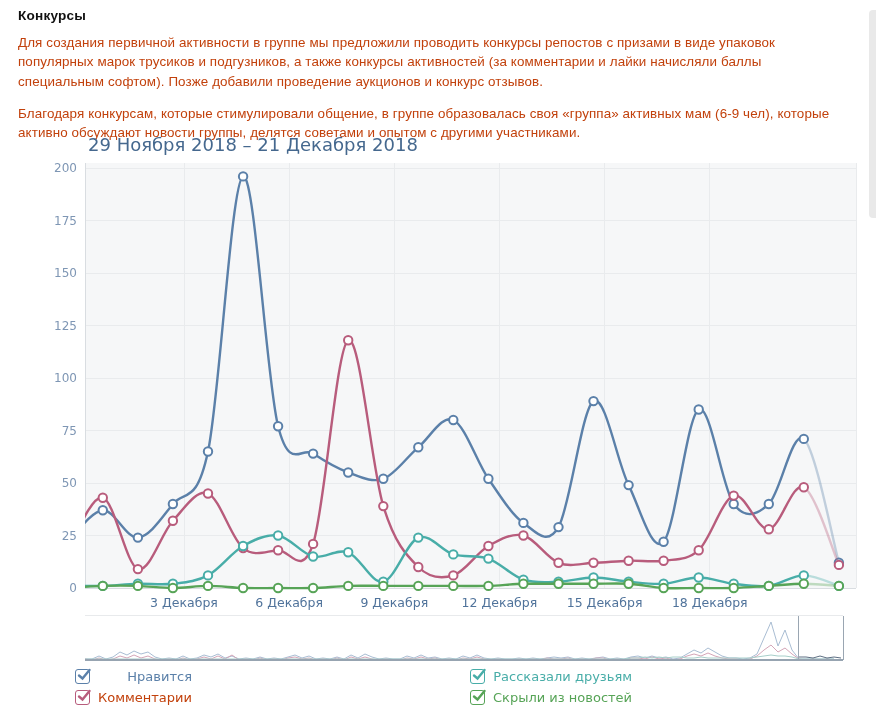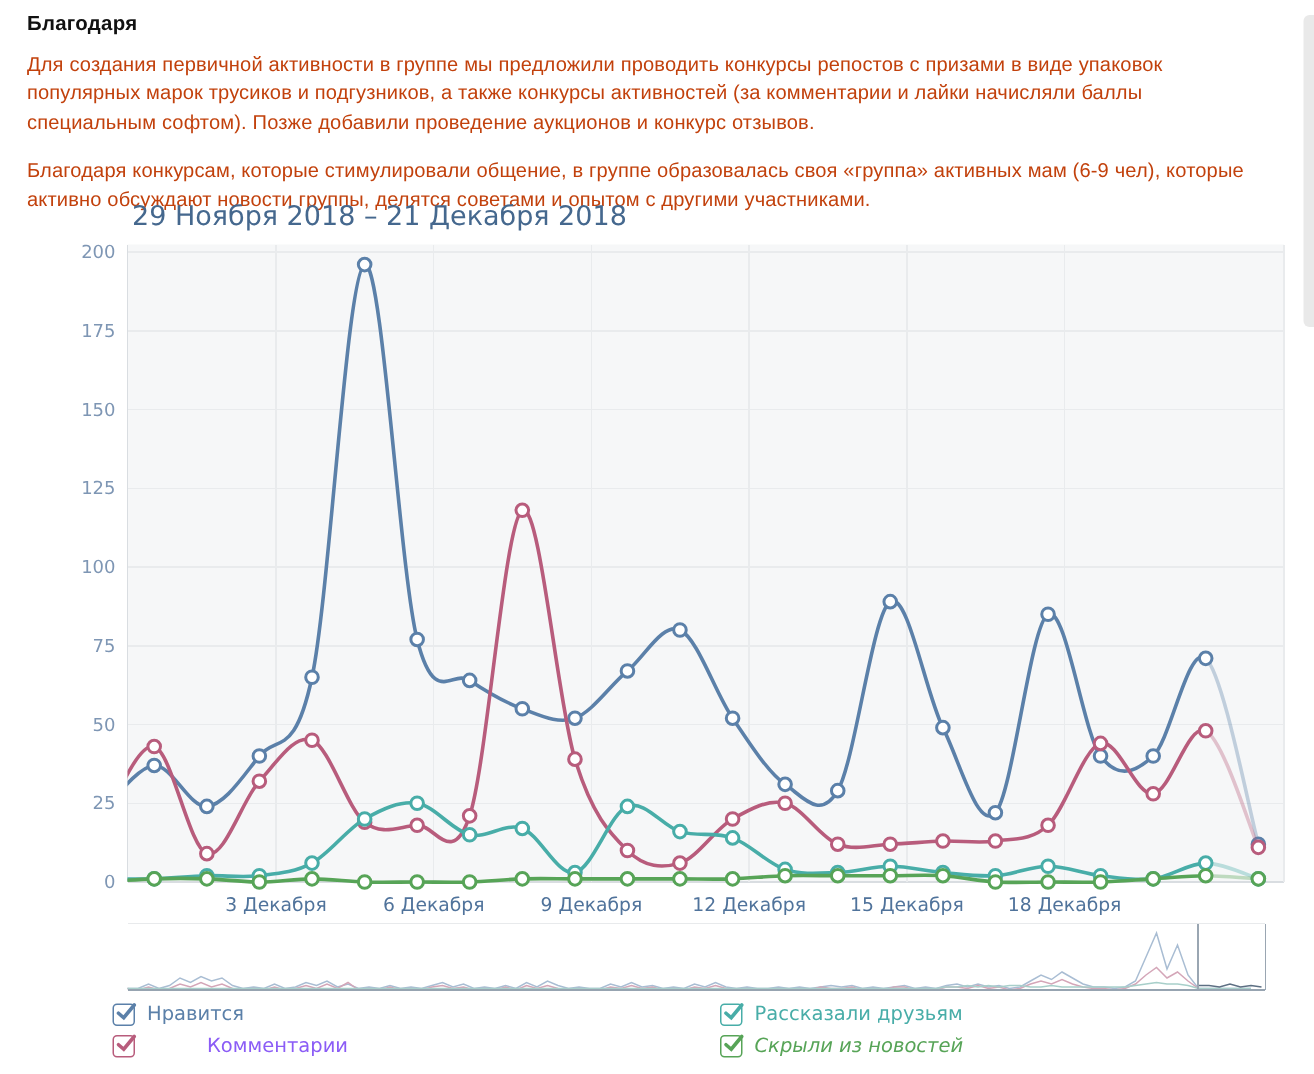--- a/index.html
+++ b/index.html
@@ -8,35 +8,35 @@
   .doc{position:absolute;left:18px;top:6px;width:832px;color:#2b2b2b;}
   .doc h1{font-size:13.6px;margin:2px 0 0 0;color:#111;font-weight:bold;letter-spacing:.2px;}
   .doc p{font-size:13.4px;line-height:19.3px;margin:10px 0 13px 0;color:#c2410c;letter-spacing:.1px;}
   .chart-title{position:absolute;left:88px;top:134px;font-family:"DejaVu Sans",sans-serif;
        font-size:18px;color:#45688e;}
   #main-chart{position:absolute;left:0;top:155px;}
   #mini-chart{position:absolute;left:0;top:613px;}
   .legend{position:absolute;left:0;top:669px;width:876px;height:46px;font-family:"DejaVu Sans",sans-serif;}
   .legend-col{position:absolute;top:0;}
   .legend-col.c1{left:75px;}
-  .legend-col.c2{left:480px;}
-  .legend-item{display:flex;align-items:center;height:15px;margin-bottom:6px;cursor:pointer;}
+  .legend-col.c2{left:470px;}
+  .legend-item{display:flex;align-items:center;height:15px;margin-bottom:6px;cursor:pointer;justify-content:space-between;}
   .cbx{width:13px;height:13px;border-radius:3px;background:#fff;border:1.6px solid #888;
        margin-right:8px;position:relative;flex:0 0 auto;}
   .cbx svg{position:absolute;left:0;top:-3px;overflow:visible;}
   .legend-label{font-size:13px;}
   .scrollbar{position:absolute;right:0;top:10px;width:7px;height:208px;background:#e9e9e9;
        border-radius:4px 0 0 4px;}
   text{font-family:"DejaVu Sans",sans-serif;}
 </style>
 </head>
 <body>
 
 <div class="doc">
-  <h1>Благодаря</h1>
+  <h1>Конкурсы</h1>
   <p>Для создания первичной активности в группе мы предложили проводить конкурсы репостов с призами в виде упаковок популярных марок трусиков и подгузников, а также конкурсы активностей (за комментарии и лайки начисляли баллы специальным софтом). Позже добавили проведение аукционов и конкурс отзывов.</p>
   <p>Благодаря конкурсам, которые стимулировали общение, в группе образовалась своя «группа» активных мам (6-9 чел), которые активно обсуждают новости группы, делятся советами и опытом с другими участниками.</p>
 </div>
 
 <div class="chart-title">29 Ноября 2018 – 21 Декабря 2018</div>
 
 <svg id="main-chart" width="876" height="462" viewBox="0 0 876 462">
     <rect x="85" y="8" width="771" height="425" fill="#f6f7f8"></rect>
     <g shape-rendering="crispEdges">
       <line x1="85" x2="856" y1="433" y2="433" stroke="#d9dde1" stroke-width="1"></line>
@@ -215,36 +215,36 @@
           </svg>
         </span>
       <span class="legend-label" style="color: rgb(91, 128, 169);">Нравится</span>
     </div>
     <div class="legend-item">
       <span class="cbx" style="border-color: rgb(184, 92, 124);">
           <svg width="16" height="16">
             <path d="M3 8.5 L6.5 11.5 L13.5 3" fill="none" stroke="#b85c7c" stroke-width="2.4" stroke-linecap="round"></path>
           </svg>
         </span>
-      <span class="legend-label" style="color: #8b5cf6; margin-left: 40px;">Комментарии</span>
+      <span class="legend-label" style="color: #c2410c;">Комментарии</span>
     </div>
   </div>
   <div class="legend-col c2">
     <div class="legend-item">
       <span class="cbx" style="border-color: rgb(72, 173, 168);">
           <svg width="16" height="16">
             <path d="M3 8.5 L6.5 11.5 L13.5 3" fill="none" stroke="#48ada8" stroke-width="2.4" stroke-linecap="round"></path>
           </svg>
         </span>
       <span class="legend-label" style="color: rgb(72, 173, 168);">Рассказали друзьям</span>
     </div>
     <div class="legend-item">
       <span class="cbx" style="border-color: rgb(87, 164, 87);">
           <svg width="16" height="16">
             <path d="M3 8.5 L6.5 11.5 L13.5 3" fill="none" stroke="#57a457" stroke-width="2.4" stroke-linecap="round"></path>
           </svg>
         </span>
-      <span class="legend-label" style="color: rgb(87, 164, 87); font-style: italic;">Скрыли из новостей</span>
+      <span class="legend-label" style="color: rgb(87, 164, 87);">Скрыли из новостей</span>
     </div>
   </div>
 </div>
 
 <div class="scrollbar"></div>
 
 </body></html>

